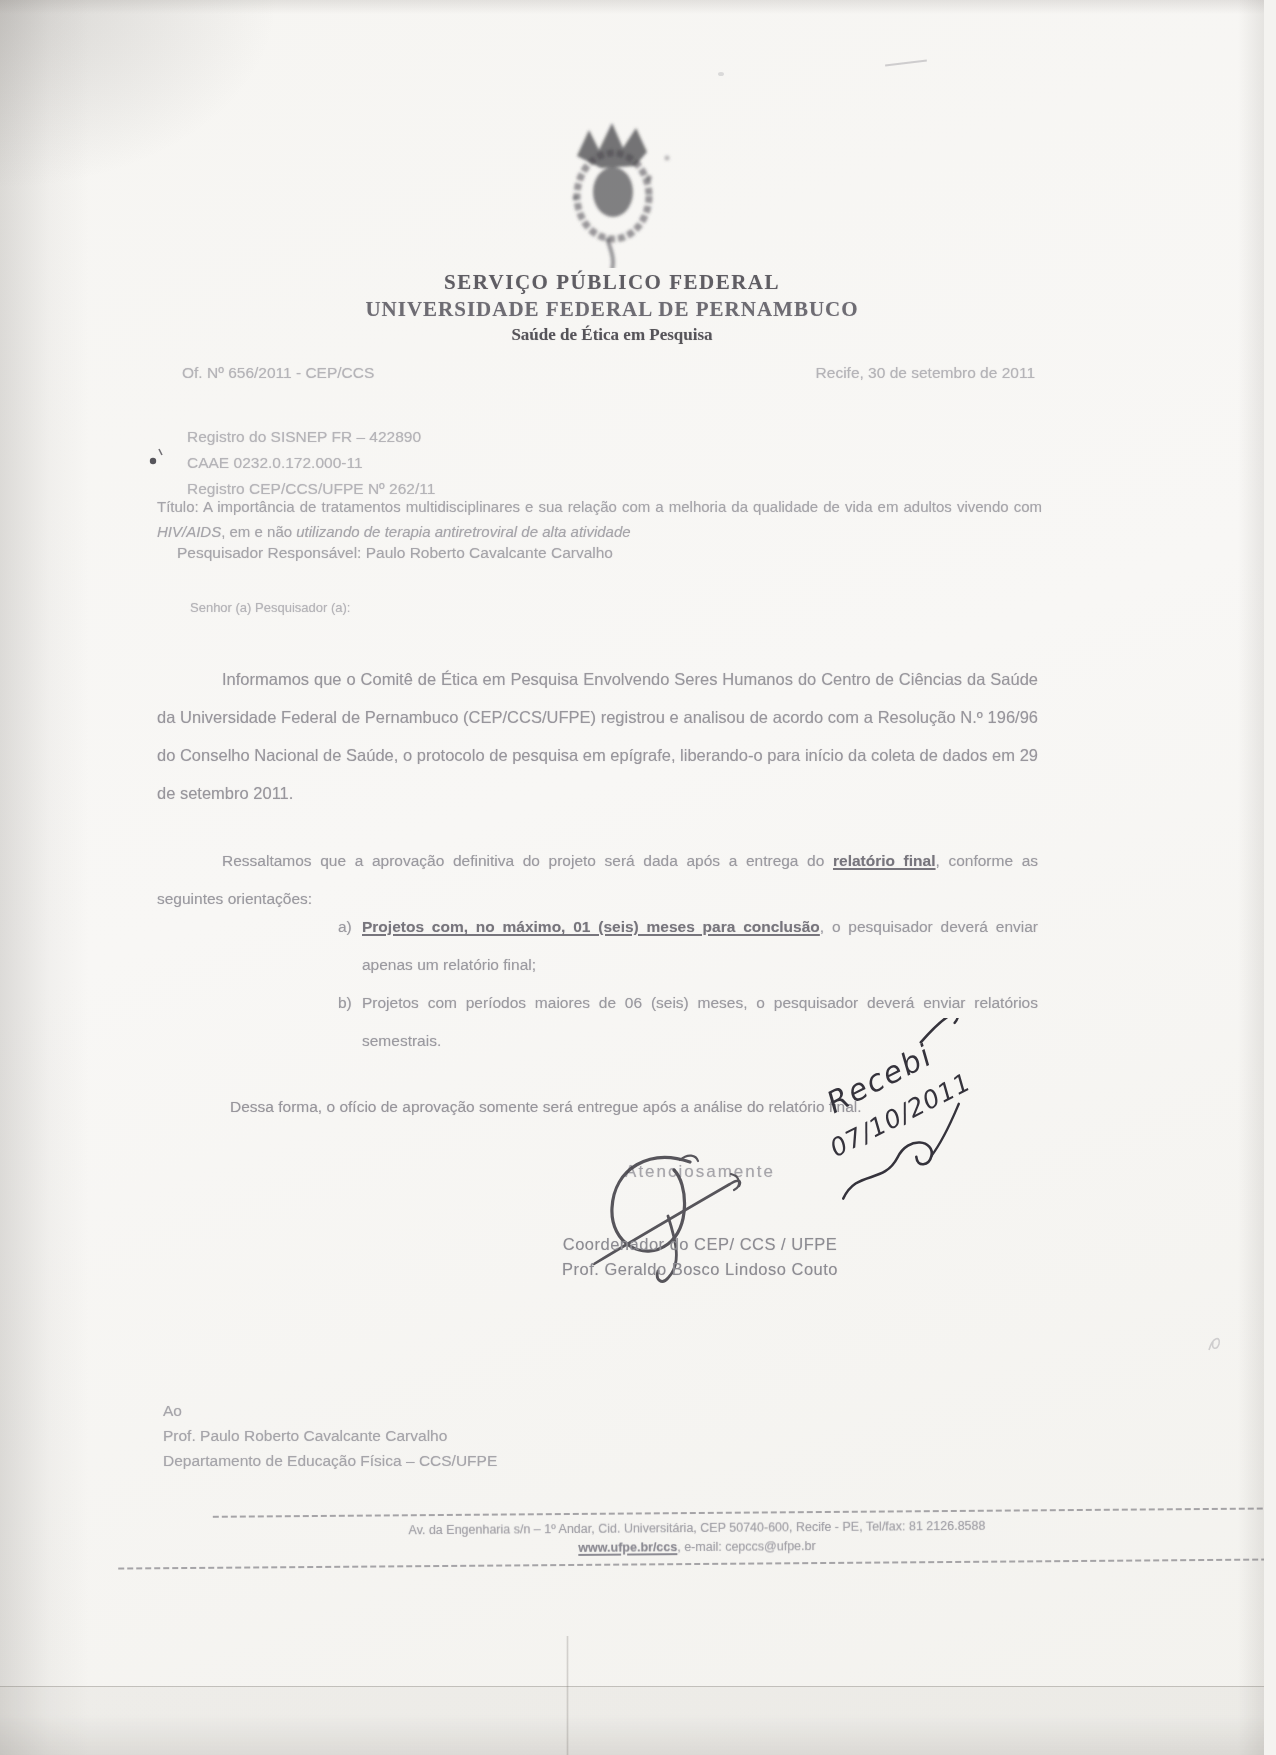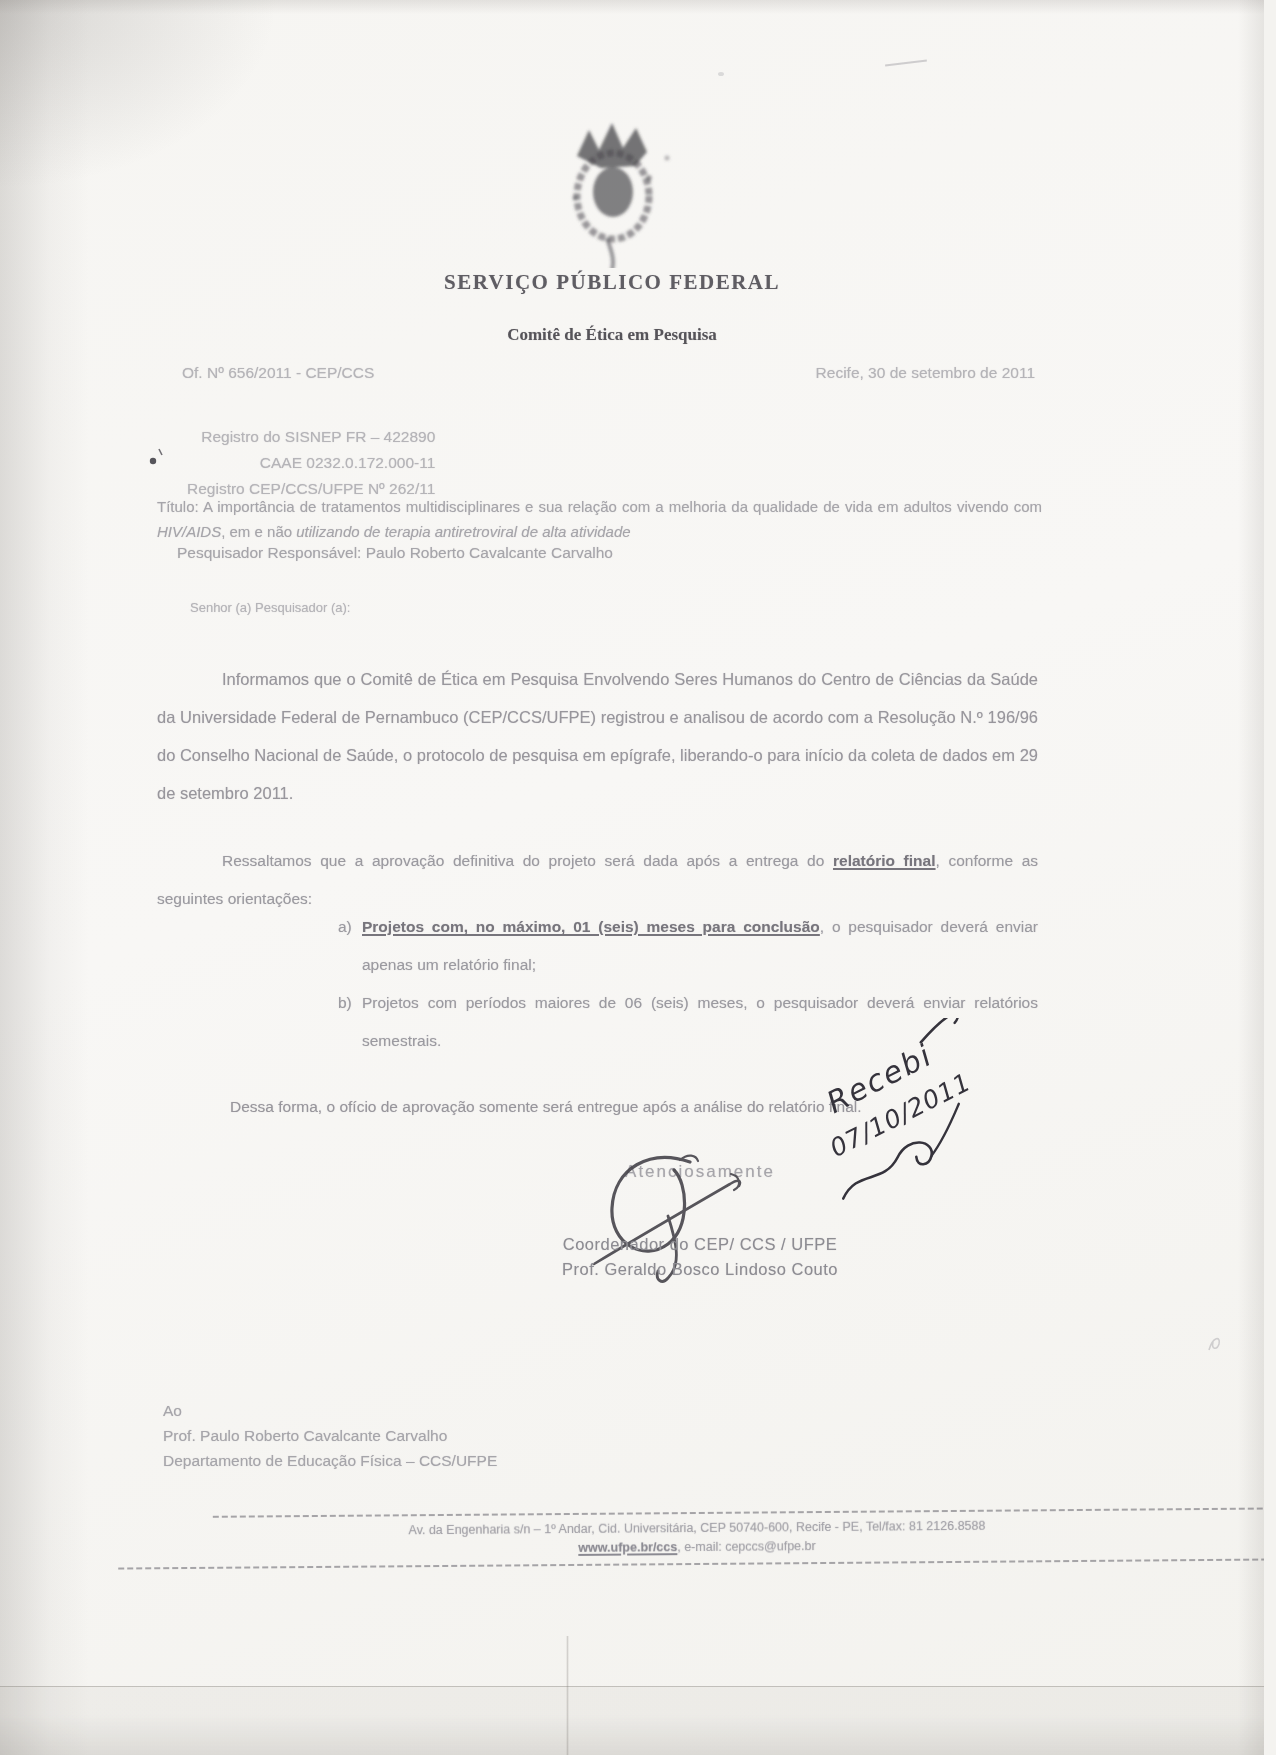--- a/index.html
+++ b/index.html
@@ -2,21 +2,21 @@
 <html><head>
 <meta charset="utf-8">
 <style>
   html,body{margin:0;padding:0;background:#f4f3f0;}
   .page{position:relative;width:1264px;height:1755px;overflow:hidden;
         background:linear-gradient(160deg,#f6f5f2 0%,#f8f7f5 45%,#f3f2ee 100%);
         font-family:"Liberation Sans",sans-serif;}
   .abs{position:absolute;}
   .print{filter:blur(0.4px);text-shadow:0 0 1px rgba(150,148,155,.45);}
   .serif{font-family:"Liberation Serif",serif;}
-  .f-vfade{color:#b5b4b8;text-align:right;}
+  .f-vfade{color:#b5b4b8;}
   .f-fade{color:#a6a5aa;}
   .f-body{color:#98969c;}
   .f-mid{color:#9b9aa0;}
   .f-dark{color:#5f5d63;}
   .just{text-align:justify;}
   .u{text-decoration:underline;text-underline-offset:2px;text-decoration-thickness:1.5px;}
   .heavier{color:#77757c;font-weight:600;}
   .para{font-size:16.5px;line-height:38px;}
   .para2{font-size:15.5px;line-height:38px;}
   .indent{text-indent:65px;}
@@ -52,21 +52,22 @@
       <ellipse cx="56" cy="78" rx="36" ry="43" fill="none" stroke="#4a494e" stroke-width="7" stroke-dasharray="7 3" opacity="0.55"></ellipse>
       <ellipse cx="56" cy="74" rx="20" ry="25" fill="#39383d" opacity="0.62"></ellipse>
       <path d="M50,120 C54,132 58,142 55,152" stroke="#45444a" stroke-width="4" fill="none" opacity="0.55"></path>
       <circle cx="92" cy="60" r="3" fill="#55535a" opacity="0.5"></circle>
       <circle cx="18" cy="80" r="2.5" fill="#55535a" opacity="0.45"></circle>
       <circle cx="110" cy="40" r="2.5" fill="#55535a" opacity="0.4"></circle>
     </g>
   </svg>
 
   <div class="abs print serif f-dark" style="left:362px;top:270px;width:500px;text-align:center;font-size:21px;font-weight:bold;letter-spacing:1.5px;filter:blur(0.5px);">SERVIÇO PÚBLICO FEDERAL</div>
-  <div class="abs print serif" style="left:412px;top:325px;width:400px;text-align:center;font-size:17px;font-weight:bold;color:#565459;filter:blur(0.5px);">Comitê de Ética em Pesquisa</div>
+  <div class="abs print serif" style="left:312px;top:297px;width:600px;text-align:center;font-size:21px;font-weight:bold;letter-spacing:1px;color:#6e6c73;filter:blur(0.6px);">UNIVERSIDADE FEDERAL DE PERNAMBUCO</div>
+  <div class="abs print serif" style="left:412px;top:325px;width:400px;text-align:center;font-size:17px;font-weight:bold;color:#565459;filter:blur(0.5px);">Saúde de Ética em Pesquisa</div>
 
   <div class="abs print f-vfade" style="left:182px;top:364px;width:853px;display:flex;justify-content:space-between;font-size:15.5px;">
     <span>Of. Nº 656/2011 - CEP/CCS</span>
     <span>Recife, 30 de setembro de 2011</span>
   </div>
 
   <div class="abs print f-vfade" style="left:187px;top:424px;font-size:15.5px;line-height:26px;">
     <div>Registro do SISNEP FR – 422890</div>
     <div>CAAE  0232.0.172.000-11</div>
     <div>Registro CEP/CCS/UFPE Nº 262/11</div>

